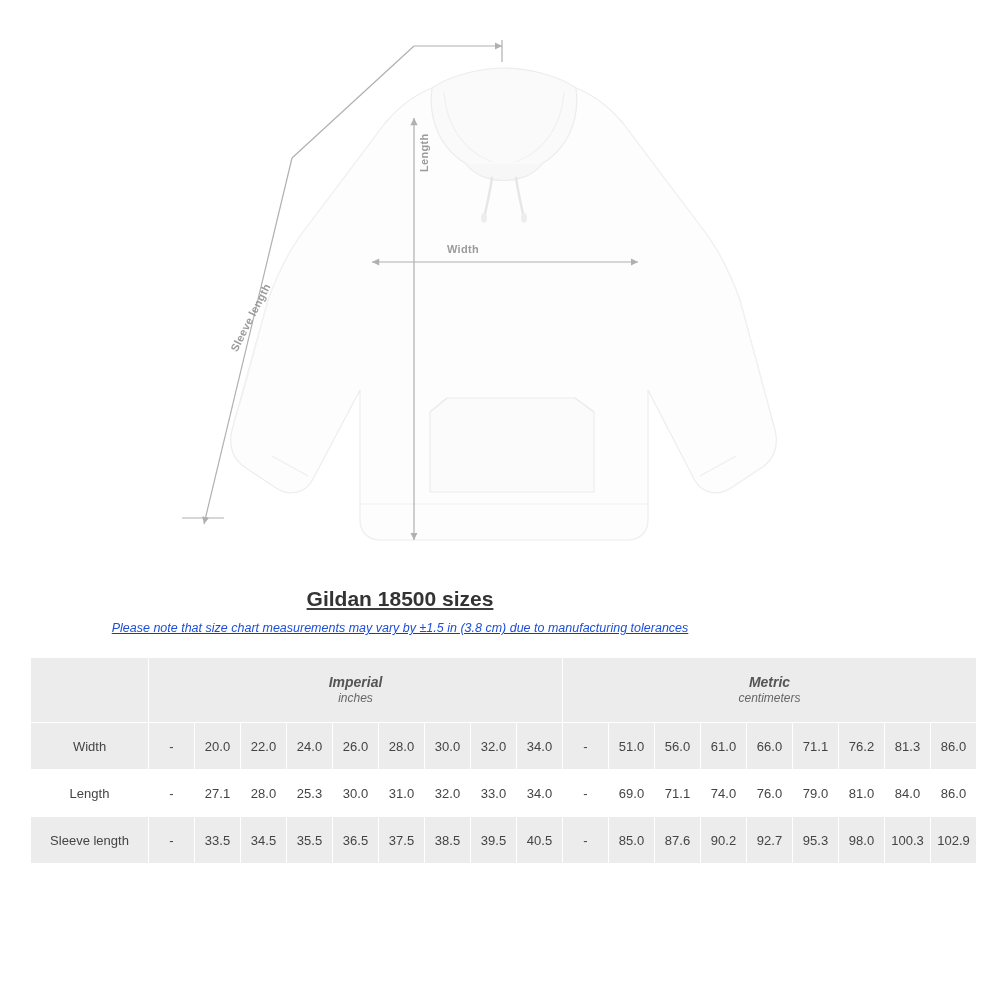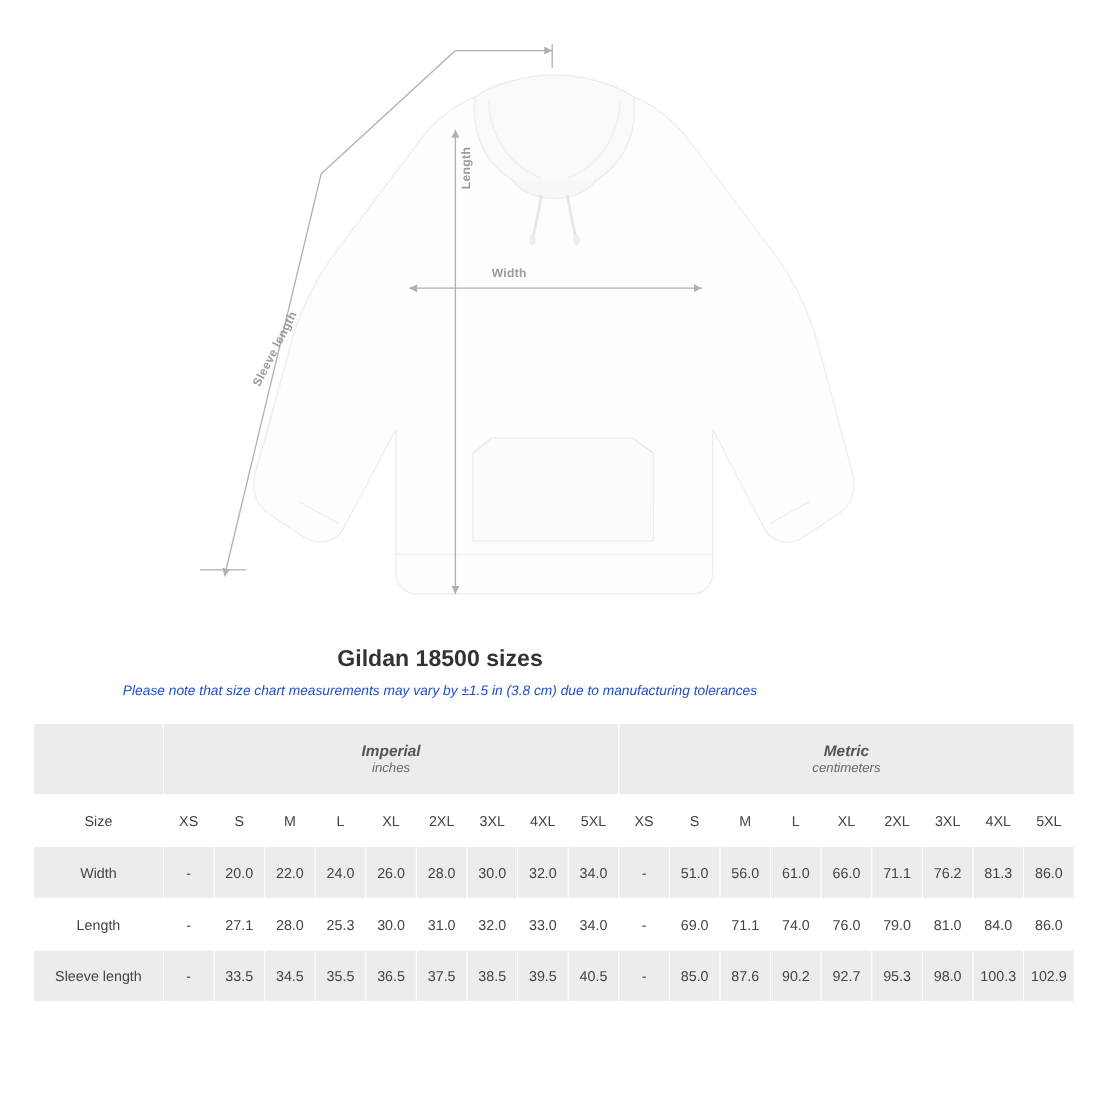--- a/index.html
+++ b/index.html
@@ -55,20 +55,21 @@
     left: 228px;
     top: 348px;
     transform: rotate(-63deg);
     transform-origin: left top;
   }
 
   
   .title-block {
     text-align: center;
     margin-top: 12px;
+    text-decoration: underline;
   }
   .chart-title {
     font-size: 21px;
     font-weight: bold;
     color: #333333;
     margin: 0 0 10px 0;
   }
   .chart-note {
     font-size: 12.5px;
     font-style: italic;
@@ -260,41 +261,20 @@
           <td class="unitsys-cell" colspan="9">
             <div class="unitsys-name">Imperial</div>
             <div class="unitsys-sub">inches</div>
           </td>
           <td class="unitsys-cell" colspan="9">
             <div class="unitsys-name">Metric</div>
             <div class="unitsys-sub">centimeters</div>
           </td>
         </tr>
 
-        <tr class="head-row">
-          <td class="rowlabel-head rowlabel">Size</td>
-          <td>XS</td>
-          <td>S</td>
-          <td>M</td>
-          <td>L</td>
-          <td>XL</td>
-          <td>2XL</td>
-          <td>3XL</td>
-          <td>4XL</td>
-          <td>5XL</td>
-          <td>XS</td>
-          <td>S</td>
-          <td>M</td>
-          <td>L</td>
-          <td>XL</td>
-          <td>2XL</td>
-          <td>3XL</td>
-          <td>4XL</td>
-          <td>5XL</td>
-        </tr>
 
         <tr class="row-even">
           <td class="rowlabel">Width</td>
           <td>-</td>
           <td>20.0</td>
           <td>22.0</td>
           <td>24.0</td>
           <td>26.0</td>
           <td>28.0</td>
           <td>30.0</td>

